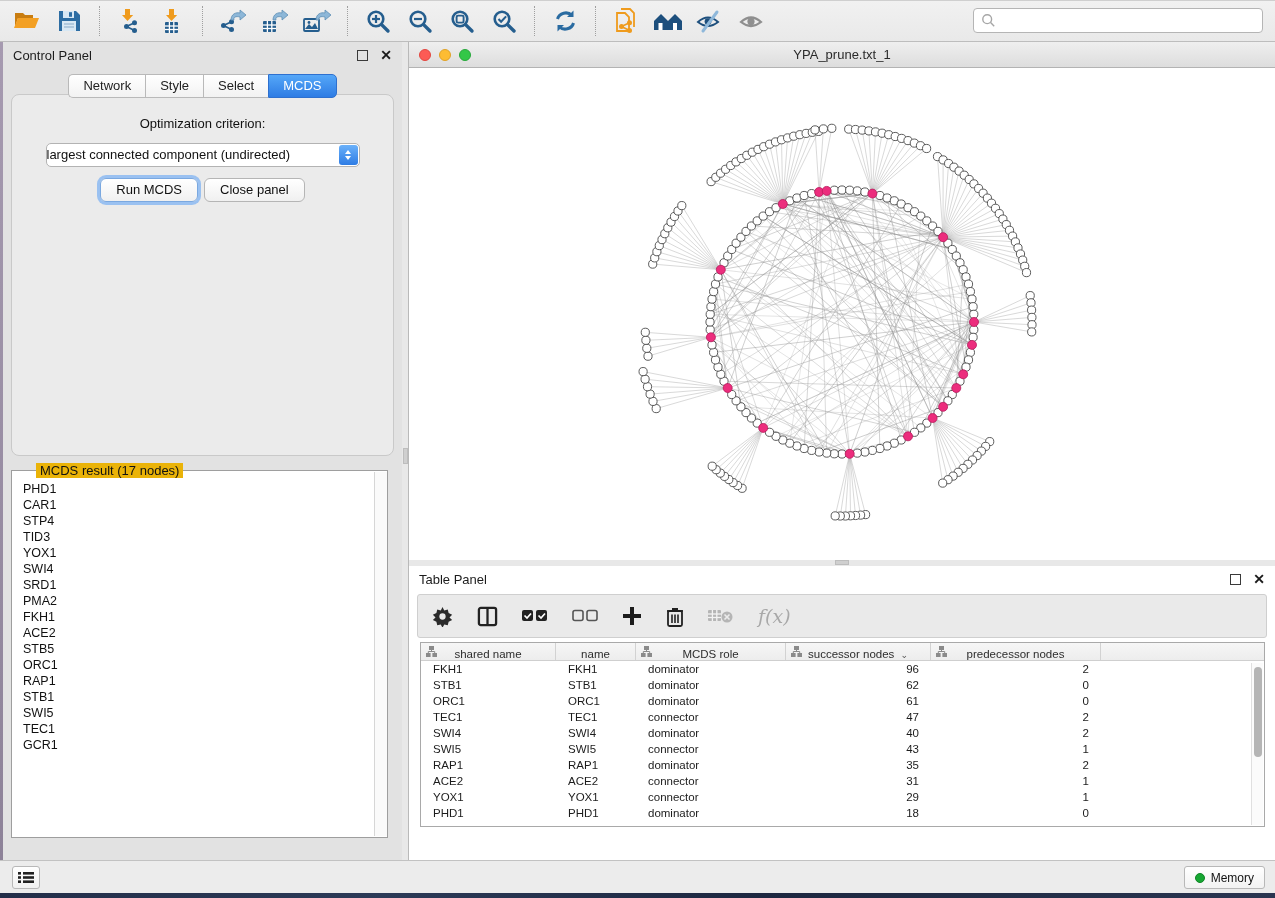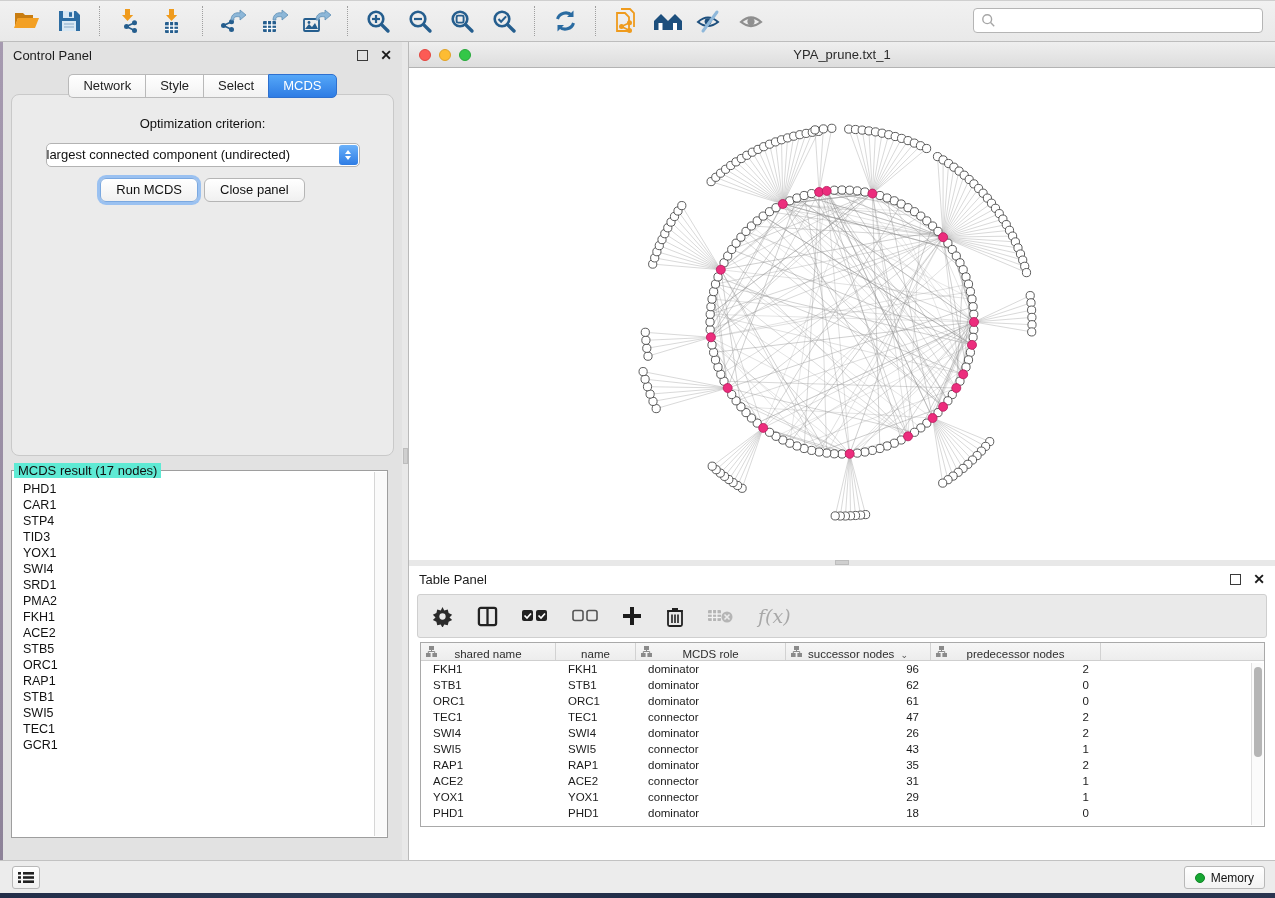--- a/index.html
+++ b/index.html
@@ -46,21 +46,21 @@
     background:linear-gradient(#6ab1fa,#2e7ce4); display:flex; flex-direction:column; align-items:center; justify-content:center; gap:2px; }
   .chev-up { width:0; height:0; border-left:3.5px solid transparent; border-right:3.5px solid transparent; border-bottom:4.5px solid #fff; }
   .chev-dn { width:0; height:0; border-left:3.5px solid transparent; border-right:3.5px solid transparent; border-top:4.5px solid #fff; }
   #cp-buttons { display:flex; justify-content:center; gap:6px; margin-top:11px; }
   .push-btn { font-size:13px; padding:3px 15px 4px; background:linear-gradient(#ffffff,#f0f0f0);
     border:1px solid #b5b5b5; border-radius:6px; color:#111; }
   .push-btn.focused { box-shadow:0 0 0 3px rgba(110,170,245,.65); border-color:#7aa8e0; }
 
   #result-box { position:absolute; left:8px; top:428px; width:377px; height:368px;
     background:#fff; border:1px solid #9e9e9e; }
-  #result-legend { position:absolute; left:2px; top:-8px; background:#5eead4; padding:0 4px;
+  #result-legend { position:absolute; left:24px; top:-8px; background:#eab308; padding:0 4px;
     font-size:13px; color:#111; }
   #result-list { position:absolute; left:0; top:4px; bottom:1px; right:13px; overflow:hidden;
     font-size:12.5px; line-height:16px; padding:6px 0 0 11px; color:#111; }
   #result-scroll { position:absolute; right:0; top:1px; bottom:1px; width:13px; background:#fafafa; border-left:1px solid #d6d6d6; }
 
   
   #vsplit { position:absolute; left:402px; top:42px; width:7px; height:818px; background:#e8e8e8; border-right:1px solid #b9b9b9; }
   #vsplit .grip { position:absolute; left:1px; top:406px; width:5px; height:16px; background:#cfcfcf; border:1px solid #bdbdbd; }
 
   
@@ -1003,21 +1003,21 @@
           <div class="td" style="width: 135px;">TEC1</div>
           <div class="td" style="width: 80px;">TEC1</div>
           <div class="td" style="width: 150px;">connector</div>
           <div class="td num" style="width: 145px;">47</div>
           <div class="td num" style="width: 170px;">2</div>
         </div>
         <div class="tr">
           <div class="td" style="width: 135px;">SWI4</div>
           <div class="td" style="width: 80px;">SWI4</div>
           <div class="td" style="width: 150px;">dominator</div>
-          <div class="td num" style="width: 145px;">26</div>
+          <div class="td num" style="width: 145px;">40</div>
           <div class="td num" style="width: 170px;">2</div>
         </div>
         <div class="tr">
           <div class="td" style="width: 135px;">SWI5</div>
           <div class="td" style="width: 80px;">SWI5</div>
           <div class="td" style="width: 150px;">connector</div>
           <div class="td num" style="width: 145px;">43</div>
           <div class="td num" style="width: 170px;">1</div>
         </div>
         <div class="tr">

